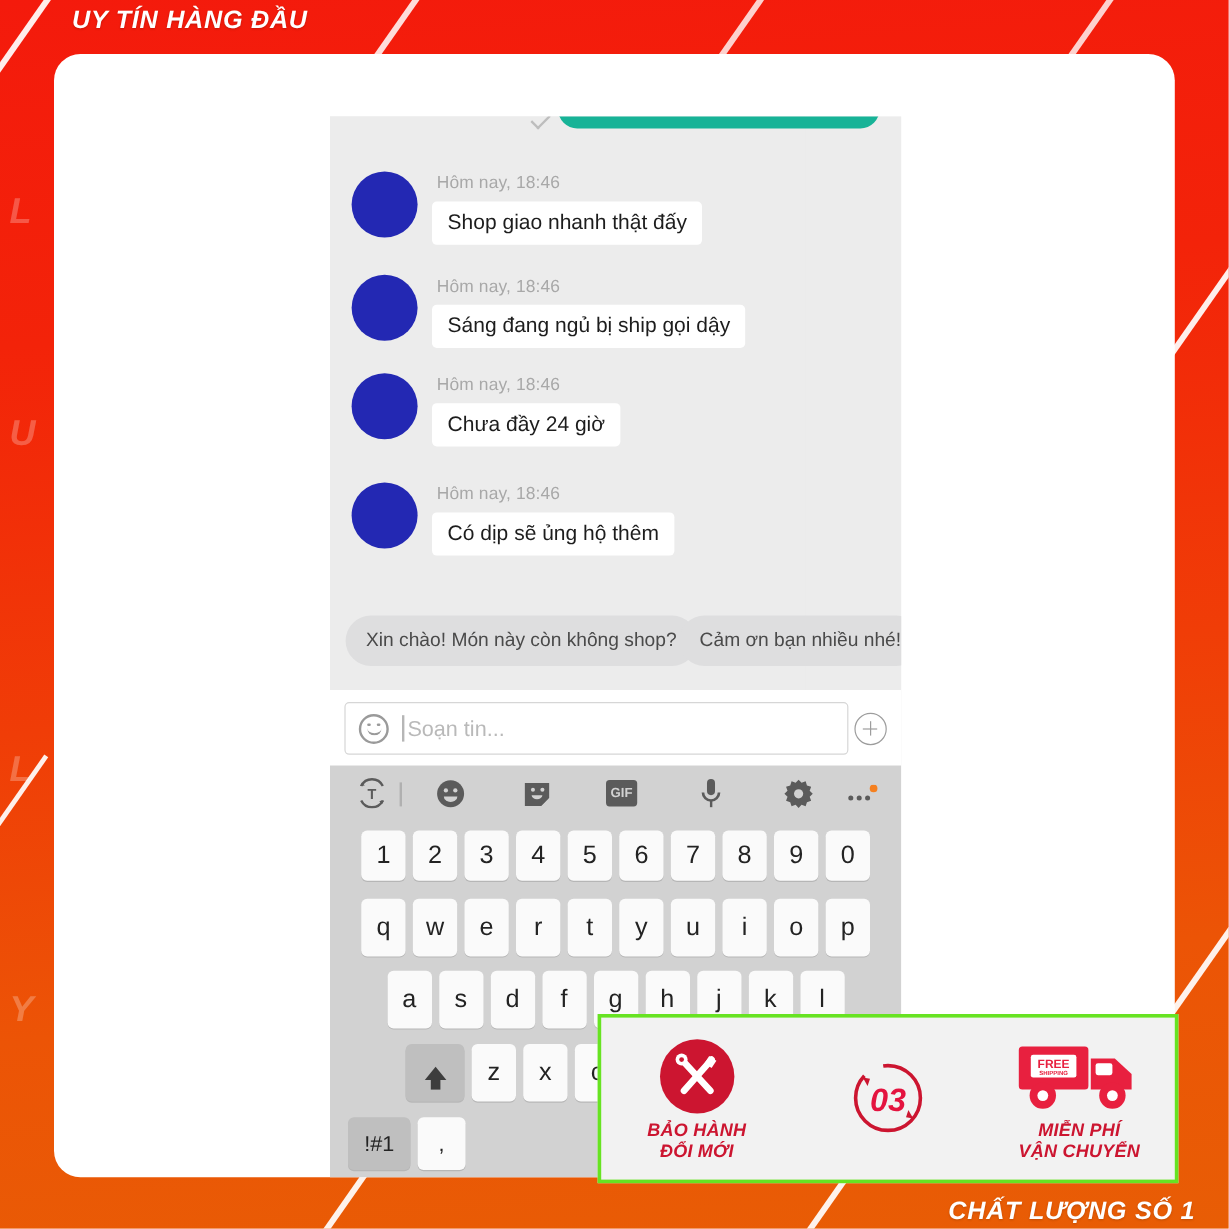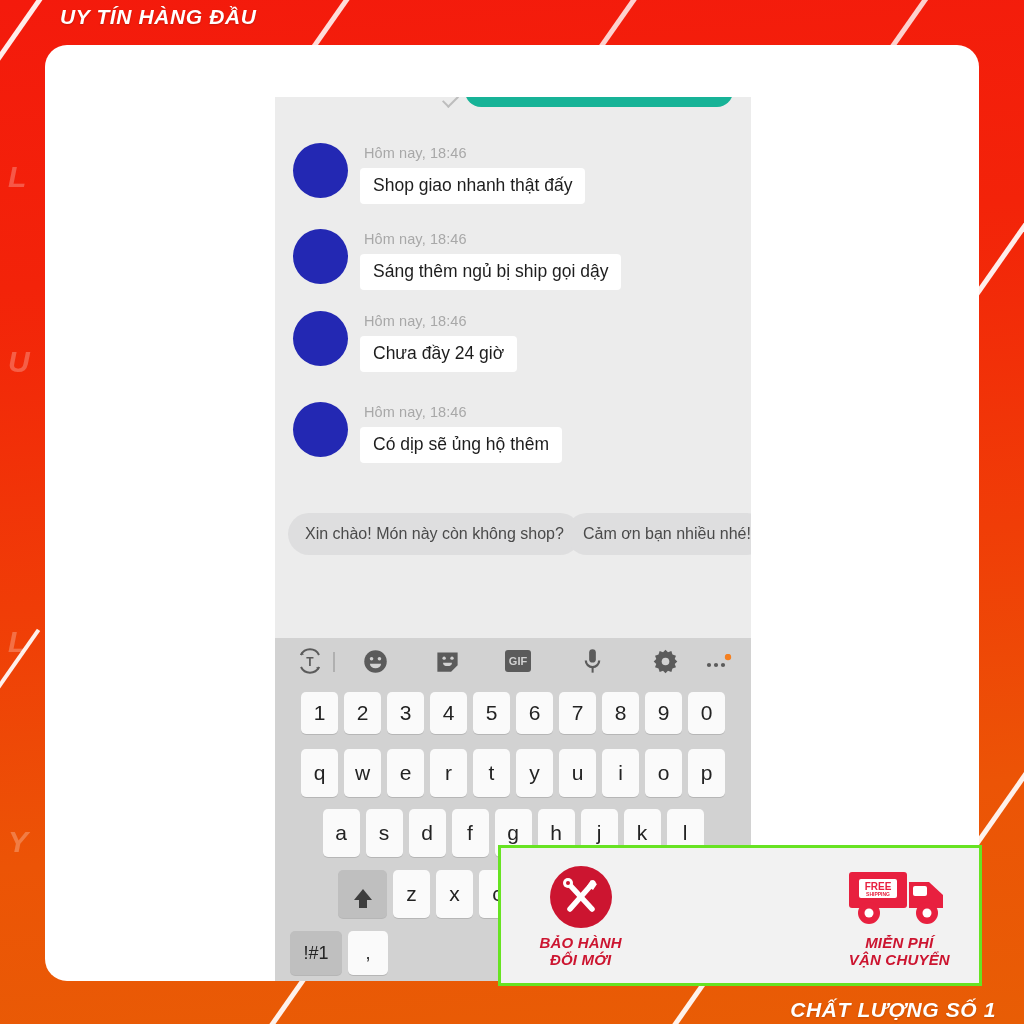--- a/index.html
+++ b/index.html
@@ -246,41 +246,51 @@
 
         <div class="msg" style="top:46px;">
           <div class="avatar"></div>
           <div class="meta">Hôm nay, 18:46</div>
           <div class="bubble">Shop giao nhanh thật đấy</div>
         </div>
 
         <div class="msg" style="top:132px;">
           <div class="avatar"></div>
           <div class="meta">Hôm nay, 18:46</div>
-          <div class="bubble">Sáng thêm ngủ bị ship gọi dậy</div>
+          <div class="bubble">Sáng đang ngủ bị ship gọi dậy</div>
         </div>
 
         <div class="msg" style="top:214px;">
           <div class="avatar"></div>
           <div class="meta">Hôm nay, 18:46</div>
           <div class="bubble">Chưa đầy 24 giờ</div>
         </div>
 
         <div class="msg" style="top:305px;">
           <div class="avatar"></div>
           <div class="meta">Hôm nay, 18:46</div>
           <div class="bubble">Có dịp sẽ ủng hộ thêm</div>
         </div>
 
         <div id="quick">
           <div class="chip" style="left:13px;">Xin chào! Món này còn không shop?</div>
           <div class="chip" style="left:291px;">Cảm ơn bạn nhiều nhé!</div>
         </div>
       </div>
 
+      <div id="composer">
+        <div id="inputBox">
+          <div class="smiley">
+              <div class="smouth"></div>
+            </div>
+          <div class="caret"></div>
+          <div class="ph">Soạn tin...</div>
+        </div>
+        <div id="plusBtn"></div>
+      </div>
 
       <div id="kb">
 
         <div id="kbtools">
           <div class="tool" style="left:20px; top:8px;">
             <svg width="30" height="30" viewBox="0 0 30 30">
               <path d="M6 9 A10 10 0 0 1 24 9" stroke="#5b5b5b" stroke-width="2" fill="none"></path>
               <path d="M24 21 A10 10 0 0 1 6 21" stroke="#5b5b5b" stroke-width="2" fill="none"></path>
               <path d="M5 9 l1.5 -3 l2.5 2.6 z" fill="#5b5b5b"></path>
               <path d="M25 21 l-1.5 3 l-2.5 -2.6 z" fill="#5b5b5b"></path>
@@ -405,20 +415,28 @@
           <path d="M43 16 l6 4 -4 6 -6 -4 z" fill="#fff"></path>
         </svg>
       </div>
       <div class="plabel">
         <div>BẢO HÀNH</div>
         <div>ĐỔI MỚI</div>
       </div>
     </div>
 
     <div class="pitem">
+      <div class="picon">
+        <svg width="70" height="66" viewBox="0 0 70 66">
+          <circle cx="35" cy="32" r="27" fill="none" stroke="#cc1530" stroke-width="3" stroke-dasharray="105 18"></circle>
+          <path d="M14 15 l6 1 -2 6 z" fill="#cc1530"></path>
+          <path d="M56 49 l-6 -1 2 -6 z" fill="#cc1530"></path>
+          <text x="35" y="43" font-size="27" font-weight="bold" font-style="italic" font-family="Liberation Sans, sans-serif" fill="#e4133f" text-anchor="middle">03</text>
+        </svg>
+      </div>
     </div>
 
     <div class="pitem">
       <div class="picon">
         <svg width="104" height="62" viewBox="0 0 104 62">
           <rect x="2" y="6" width="58" height="36" rx="3" fill="#e8203f"></rect>
           <path d="M62 16 h20 l14 13 v13 h-34 z" fill="#e8203f"></path>
           <rect x="66" y="20" width="14" height="10" rx="2" fill="#fff"></rect>
           <rect x="12" y="13" width="38" height="19" rx="2" fill="#fff"></rect>
           <text x="31" y="24" font-size="10" font-weight="bold" font-family="Liberation Sans, sans-serif" fill="#e8203f" text-anchor="middle">FREE</text>

